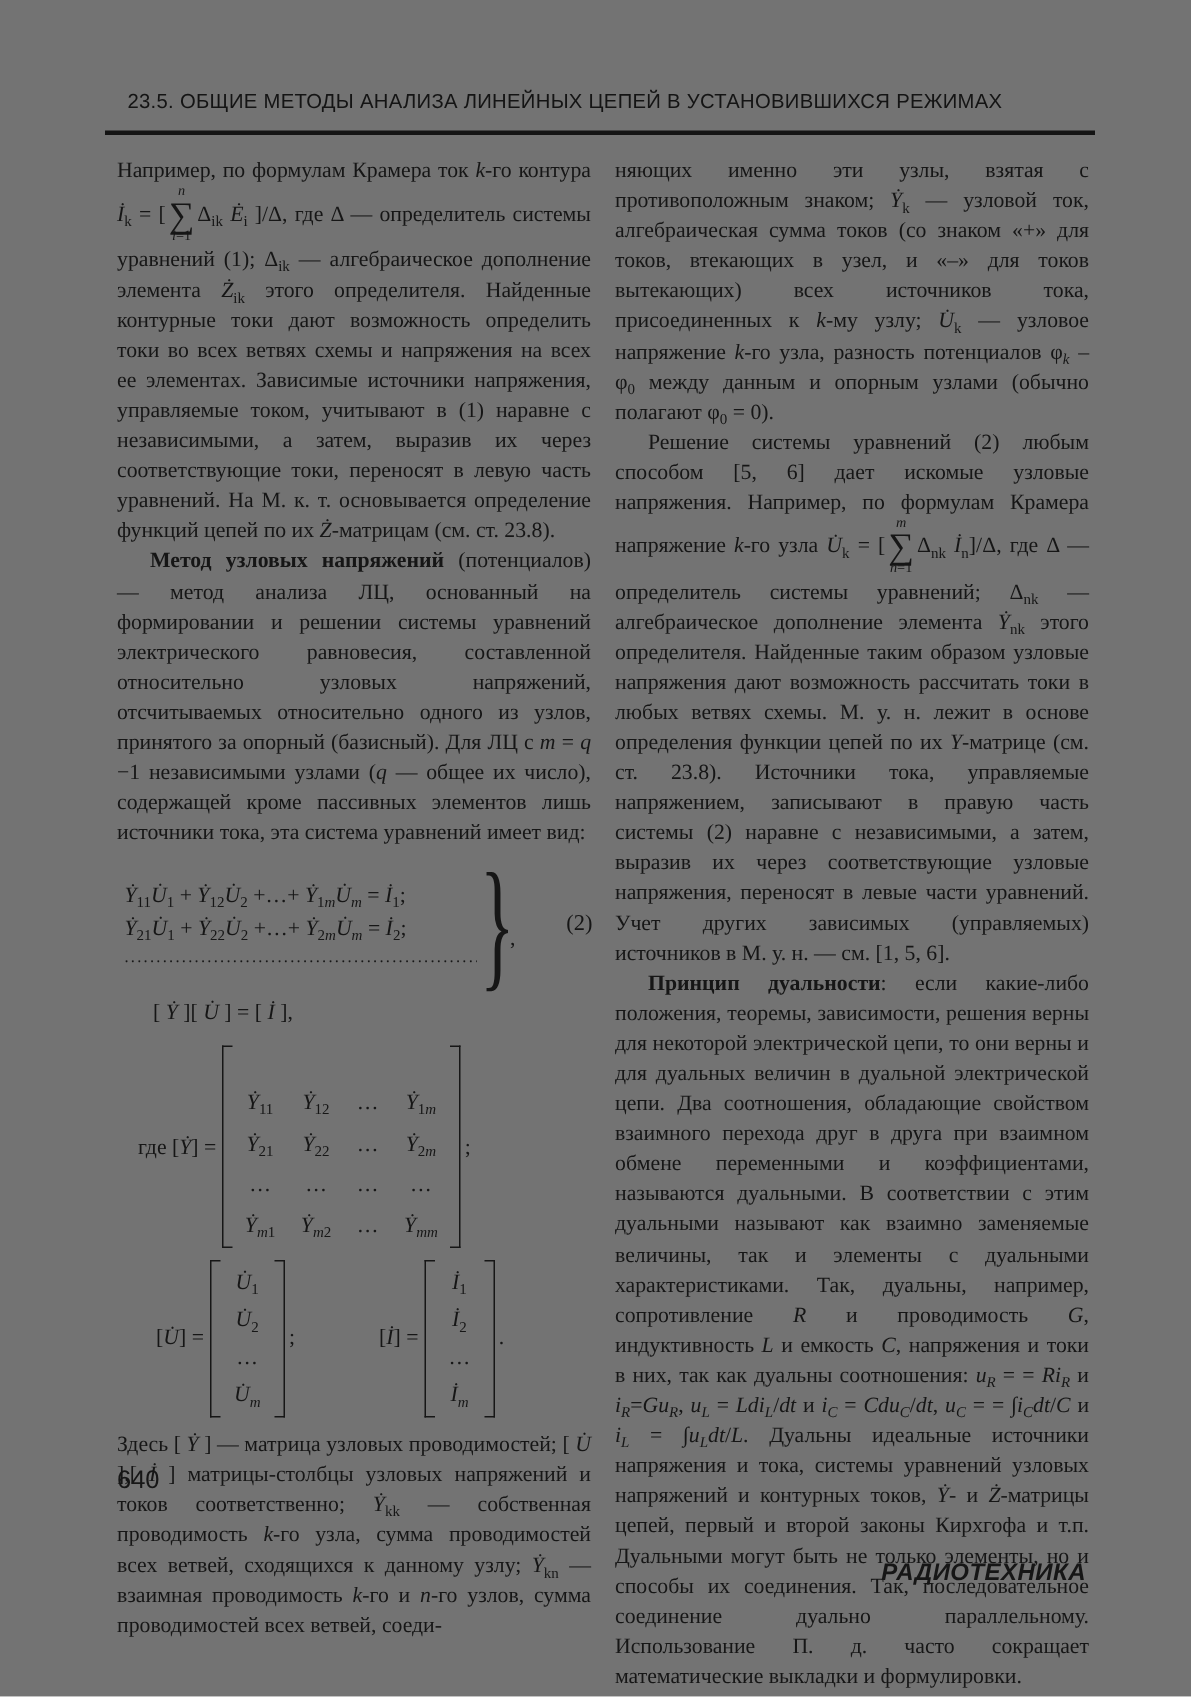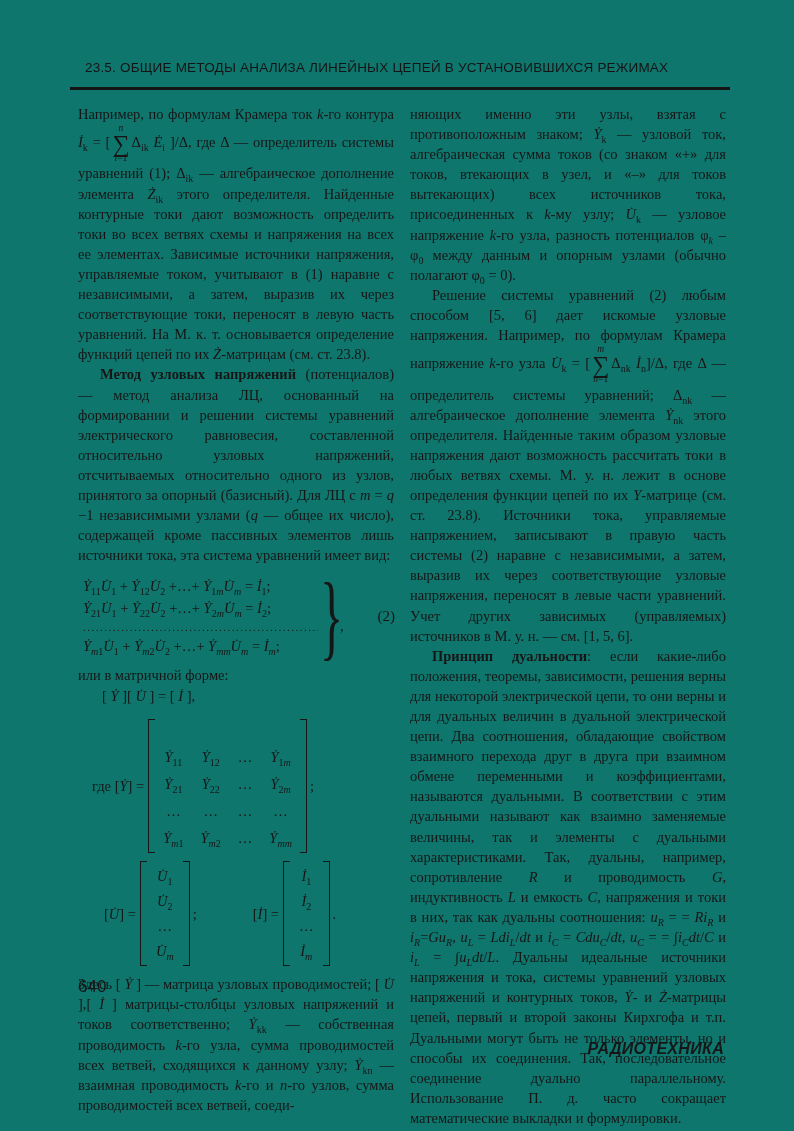--- a/index.html
+++ b/index.html
@@ -1,17 +1,17 @@
 <!DOCTYPE html>
 <html lang="ru"><head>
 <meta charset="utf-8">
 <style>
   html,body{margin:0;padding:0;background:#ffffff;}
   .page{
-    position:relative;width:794px;height:1131px;background:#0f766e;
+    position:relative;width:794px;height:1131px;background:#737373;
     color:#161616;font-family:"Liberation Serif",serif;overflow:hidden;
   }
   
   .hdr{
     position:absolute;left:85px;top:60px;width:645px;
     font-family:"Liberation Sans",sans-serif;font-size:13.5px;
     letter-spacing:.2px;color:#141414;white-space:nowrap;
   }
   .hdr-rule{
     position:absolute;left:70px;top:87px;width:660px;height:3px;background:#141414;
@@ -76,28 +76,26 @@
             <span class="sig">∑</span>
             <span class="lim"><i>i</i>=1</span>
           </span>Δ<sub>ik</sub> <i>Ė</i><sub>i</sub> ]/Δ, где Δ — определитель системы уравнений (1); Δ<sub>ik</sub> — алгебраическое дополнение элемента <i>Ż</i><sub>ik</sub> этого определителя. Найденные контурные токи дают возможность определить токи во всех ветвях схемы и напряжения на всех ее элементах. Зависимые источники напряжения, управляемые током, учитывают в (1) наравне с независимыми, а затем, выразив их через соответствующие токи, переносят в левую часть уравнений. На М. к. т. основывается определение функций цепей по их <i>Ż</i>-матрицам (см. ст. 23.8).</p>
       <p class="ind"><b>Метод узловых напряжений</b> (потенциалов) — метод анализа ЛЦ, основанный на формировании и решении системы уравнений электрического равновесия, составленной относительно узловых напряжений, отсчитываемых относительно одного из узлов, принятого за опорный (базисный). Для ЛЦ с <i>m</i> = <i>q</i> −1 независимыми узлами (<i>q</i> — общее их число), содержащей кроме пассивных элементов лишь источники тока, эта система уравнений имеет вид:</p>
 
       <div class="eq2">
         <div class="eq2-lines">
           <div><i>Ẏ</i><sub>11</sub><i>U̇</i><sub>1</sub> + <i>Ẏ</i><sub>12</sub><i>U̇</i><sub>2</sub> +…+ <i>Ẏ</i><sub>1<i>m</i></sub><i>U̇</i><sub><i>m</i></sub> = <i>İ</i><sub>1</sub>;</div>
           <div><i>Ẏ</i><sub>21</sub><i>U̇</i><sub>1</sub> + <i>Ẏ</i><sub>22</sub><i>U̇</i><sub>2</sub> +…+ <i>Ẏ</i><sub>2<i>m</i></sub><i>U̇</i><sub><i>m</i></sub> = <i>İ</i><sub>2</sub>;</div>
           <div class="dots">..........................................................</div>
-          <div><i>Ẏ</i><sub><i>m</i>1</sub><i>U̇</i><sub>1</sub> + <i>Ẏ</i><sub><i>m</i>2</sub><i>U̇</i><sub>2</sub> +…+ <i>Ẏ</i><sub><i>mm</i></sub><i>U̇</i><sub><i>m</i></sub> = <i>İ</i><sub><i>m</i></sub>;</div>
         </div>
         <div class="brace">}</div>
         <div class="eq2-comma">,</div>
         <div class="eq2-num">(2)</div>
       </div>
 
-      <p class="mform-intro">или в матричной форме:</p>
       <div class="mform-eq">[ <i>Ẏ</i> ][ <i>U̇</i> ] = [ <i>İ</i> ],</div>
 
       <div class="mrow">
         <span class="lhs">где [<i>Ẏ</i>] =</span>
         <span class="brk-l"></span>
         <div class="mgrid">
           <span><i>Ẏ</i><sub>11</sub></span>
           <span><i>Ẏ</i><sub>12</sub></span>
           <span>…</span>
           <span><i>Ẏ</i><sub>1<i>m</i></sub></span>

